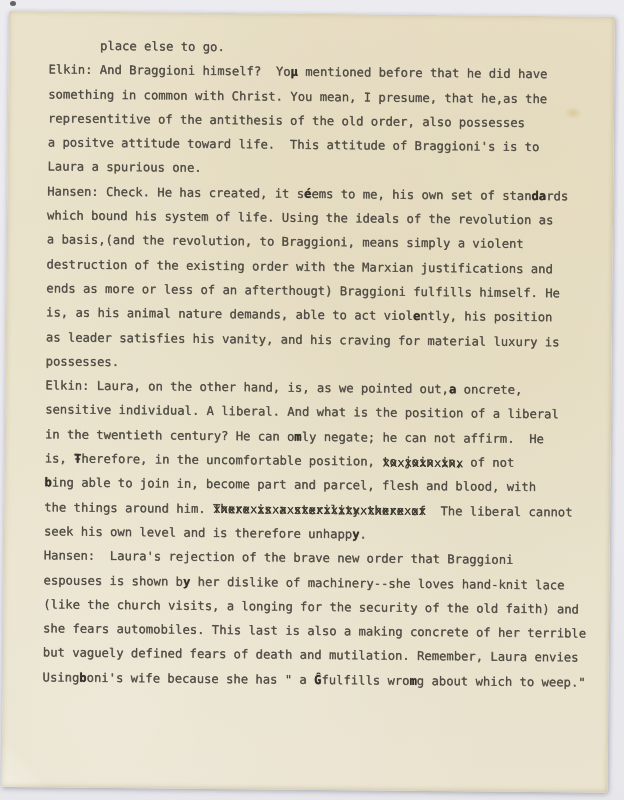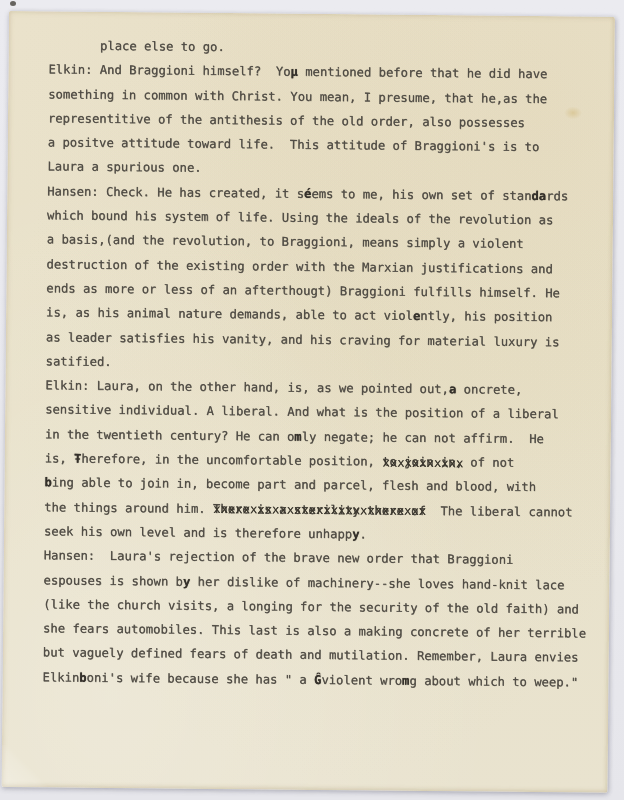--- a/index.html
+++ b/index.html
@@ -67,28 +67,28 @@
       <div class="line"><span>representitive of the antithesis of the old order, also possesses</span></div>
       <div class="line"><span>a positve attitude toward life.  This attitude of Braggioni's is to</span></div>
       <div class="line"><span>Laura a spurious one.</span></div>
       <div class="line"><span>Hansen: Check. He has created, it s</span><span class="ov">é</span><span>ems to me, his own set of stan</span><span class="ov">da</span><span>rds</span></div>
       <div class="line"><span>which bound his system of life. Using the ideals of the revolution as</span></div>
       <div class="line"><span>a basis,(and the revolution, to Braggioni, means simply a violent</span></div>
       <div class="line"><span>destruction of the existing order with the Marxian justifications and</span></div>
       <div class="line"><span>ends as more or less of an afterthougt) Braggioni fulfills himself. He</span></div>
       <div class="line"><span>is, as his animal nature demands, able to act viol</span><span class="ov">e</span><span>ntly, his position</span></div>
       <div class="line"><span>as leader satisfies his vanity, and his craving for material luxury is</span></div>
-      <div class="line"><span>satified.</span></div>
+      <div class="line"><span>possesses.</span></div>
       <div class="line"><span>Elkin: Laura, on the other hand, is, as we pointed out,</span><span class="ov">a</span><span> oncrete,</span></div>
       <div class="line"><span>sensitive individual. A liberal. And what is the position of a liberal</span></div>
       <div class="line"><span>in the twentieth century? He can o</span><span class="ov">m</span><span>ly negate; he can not affirm.  He</span></div>
       <div class="line"><span>is, </span><span class="ov">Ŧ</span><span>herefore, in the uncomfortable position, </span><span class="xout" data-x="xxxxxxxxxxx">to join in,</span><span> of not</span></div>
       <div class="line"><span class="ov">b</span><span>ing able to join in, become part and parcel, flesh and blood, with</span></div>
       <div class="line"><span>the things around him. </span><span class="xout" data-x="xxxxxxxxxxxxxxxxxxxxxxxxxxxxx">There is a sterility there of</span><span>  The liberal cannot</span></div>
       <div class="line"><span>seek his own level and is therefore unhapp</span><span class="ov">y</span><span>.</span></div>
       <div class="line"><span>Hansen:  Laura's rejection of the brave new order that Braggioni</span></div>
       <div class="line"><span>espouses is shown b</span><span class="ov">y</span><span> her dislike of machinery--she loves hand-knit lace</span></div>
       <div class="line"><span>(like the church visits, a longing for the security of the old faith) and</span></div>
       <div class="line"><span>she fears automobiles. This last is also a making concrete of her terrible</span></div>
       <div class="line"><span>but vaguely defined fears of death and mutilation. Remember, Laura envies</span></div>
-      <div class="line"><span>Elkin</span><span class="ov">b</span><span>oni's wife because she has " a </span><span class="ov">Ĝ</span><span>violent wro</span><span class="ov">m</span><span>g about which to weep."</span></div>
+      <div class="line"><span>Using</span><span class="ov">b</span><span>oni's wife because she has " a </span><span class="ov">Ĝ</span><span>fulfills wro</span><span class="ov">m</span><span>g about which to weep."</span></div>
     </div>
 </div>
 
 </body></html>

